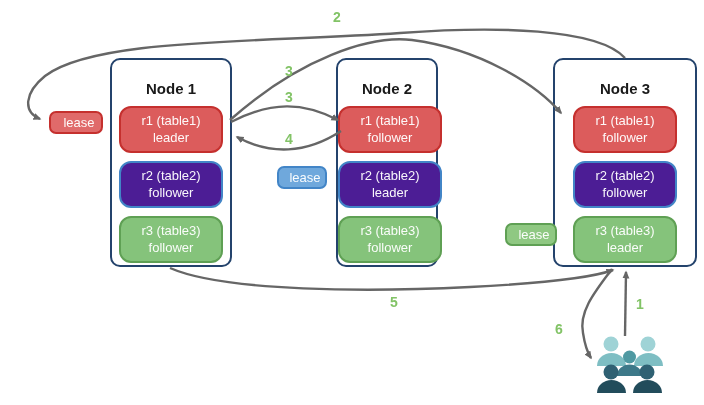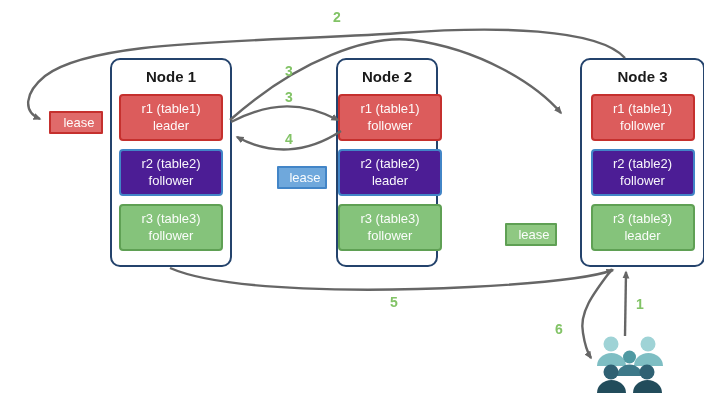--- a/index.html
+++ b/index.html
@@ -2,31 +2,31 @@
 <html><head>
 <meta charset="utf-8">
 <style>
   html,body{margin:0;padding:0;background:#ffffff;font-family:"Liberation Sans",sans-serif;}
   .stage{position:relative;width:704px;height:405px;background:#fff;overflow:hidden;}
 
   .node{position:absolute;top:58px;height:209px;background:#fff;border:2px solid #24436C;
         border-radius:10px;box-sizing:border-box;z-index:2;}
   .node-1{left:110px;width:122px;}
   .node-2{left:336px;width:102px;}
-  .node-3{left:580px;width:125px;}
-  .node-title{text-align:center;margin:8px 0 9px;font-size:15px;font-weight:bold;color:#1a1a1a;}
+  .node-3{left:553px;width:144px;}
+  .node-title{text-align:center;margin:20px 0 9px;font-size:15px;font-weight:bold;color:#1a1a1a;}
 
-  .replica{width:104px;height:47px;margin:0 auto 8px;border-radius:4px;border:2px solid;
+  .replica{width:104px;height:47px;margin:0 auto 8px;border-radius:12px;border:2px solid;
            box-sizing:border-box;display:flex;flex-direction:column;align-items:center;
            justify-content:center;color:rgba(255,255,255,.96);font-size:13px;line-height:1.3;}
   .red{background:#DC5C5C;border-color:#C5302E;}
   .blue{background:#4c1d95;border-color:#4285C7;}
   .green{background:#85C37B;border-color:#5FA054;margin-top:8px;}
 
-  .lease{position:absolute;height:23px;border-radius:1px;border:2px solid;box-sizing:border-box;
+  .lease{position:absolute;height:23px;border-radius:7px;border:2px solid;box-sizing:border-box;
          display:flex;align-items:center;justify-content:center;color:rgba(255,255,255,.96);
          font-size:13px;z-index:3;padding-left:6px;}
   .lease-red{left:49px;top:111px;width:54px;background:#E06A6A;border-color:#C5302E;}
   .lease-blue{left:277px;top:166px;width:50px;background:#6FA8DC;border-color:#4285C7;}
   .lease-green{left:505px;top:223px;width:52px;background:#8FC882;border-color:#5FA054;}
 
   .arrow-label{position:absolute;font-size:14px;font-weight:bold;color:#82C366;z-index:6;}
   .lbl-2{left:333px;top:9px;}
   .lbl-3a{left:285px;top:63px;}
   .lbl-3b{left:285px;top:89px;}

